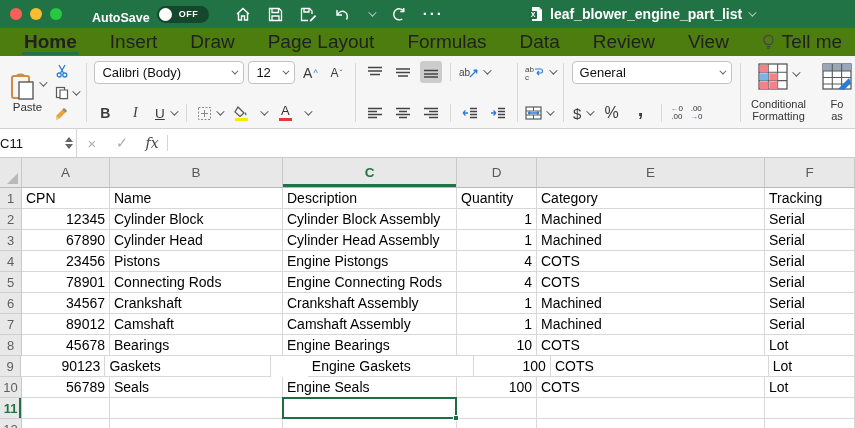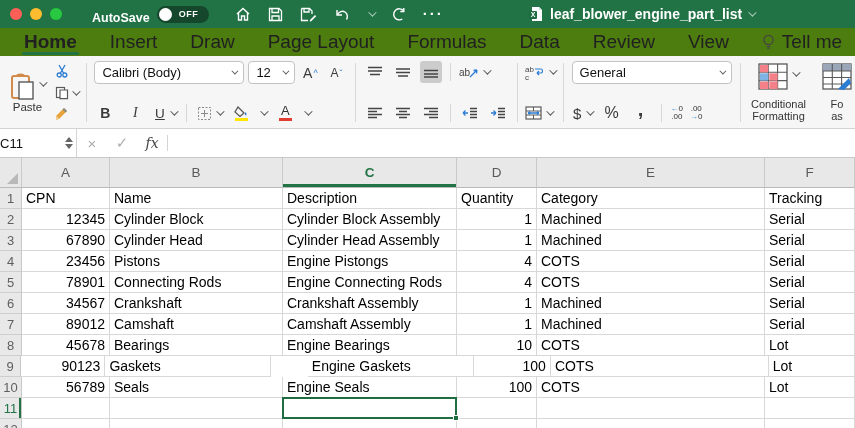--- a/index.html
+++ b/index.html
@@ -71,21 +71,21 @@
 
   
   .sheet { position:relative; width:855px; height:270px; overflow:hidden; background:#fff; }
   .hdr-row { display:flex; height:30px; }
   .corner { width:22px; background:#e8e8e8; border-right:1px solid #c9c9c9; border-bottom:1px solid #b9b9b9; position:relative; cursor:pointer; }
   .corner::after { content:""; position:absolute; right:3px; bottom:3px; width:0; height:0; border-left:11px solid transparent; border-bottom:11px solid #b9b9b9; }
   .colhdr { background:#e8e8e8; border-right:1px solid #c9c9c9; border-bottom:1px solid #b9b9b9; display:flex; align-items:center; justify-content:center; font-size:13.5px; color:#5a5a5a; cursor:pointer; }
   .colhdr.active { color:#217346; font-weight:bold; box-shadow:inset 0 -3px 0 #217346; }
   .grid-row { display:flex; height:21px; }
   .rowhdr { width:22px; background:#e8e8e8; border-right:1px solid #c9c9c9; border-bottom:1px solid #cfcfcf; display:flex; align-items:center; justify-content:center; font-size:13px; color:#5f5f5f; cursor:pointer; }
-  .rowhdr.active { color:#217346; font-weight:normal; box-shadow:inset -2px 0 0 #217346; }
+  .rowhdr.active { color:#217346; font-weight:bold; box-shadow:inset -2px 0 0 #217346; }
   .cell { border-right:1px solid #d8d8d8; border-bottom:1px solid #d8d8d8; font-size:14px; color:#000; padding:0 4px; display:flex; align-items:center; overflow:hidden; white-space:nowrap; cursor:cell; }
   .cell.num { justify-content:flex-end; }
   .selection { position:absolute; border:2px solid #1e6e42; pointer-events:none; }
   .fill-handle { position:absolute; right:-4px; bottom:-4px; width:6px; height:6px; background:#1e6e42; border:1px solid #fff; }
 
   svg.icon { display:block; }
 </style>
 </head>
 <body>
 

